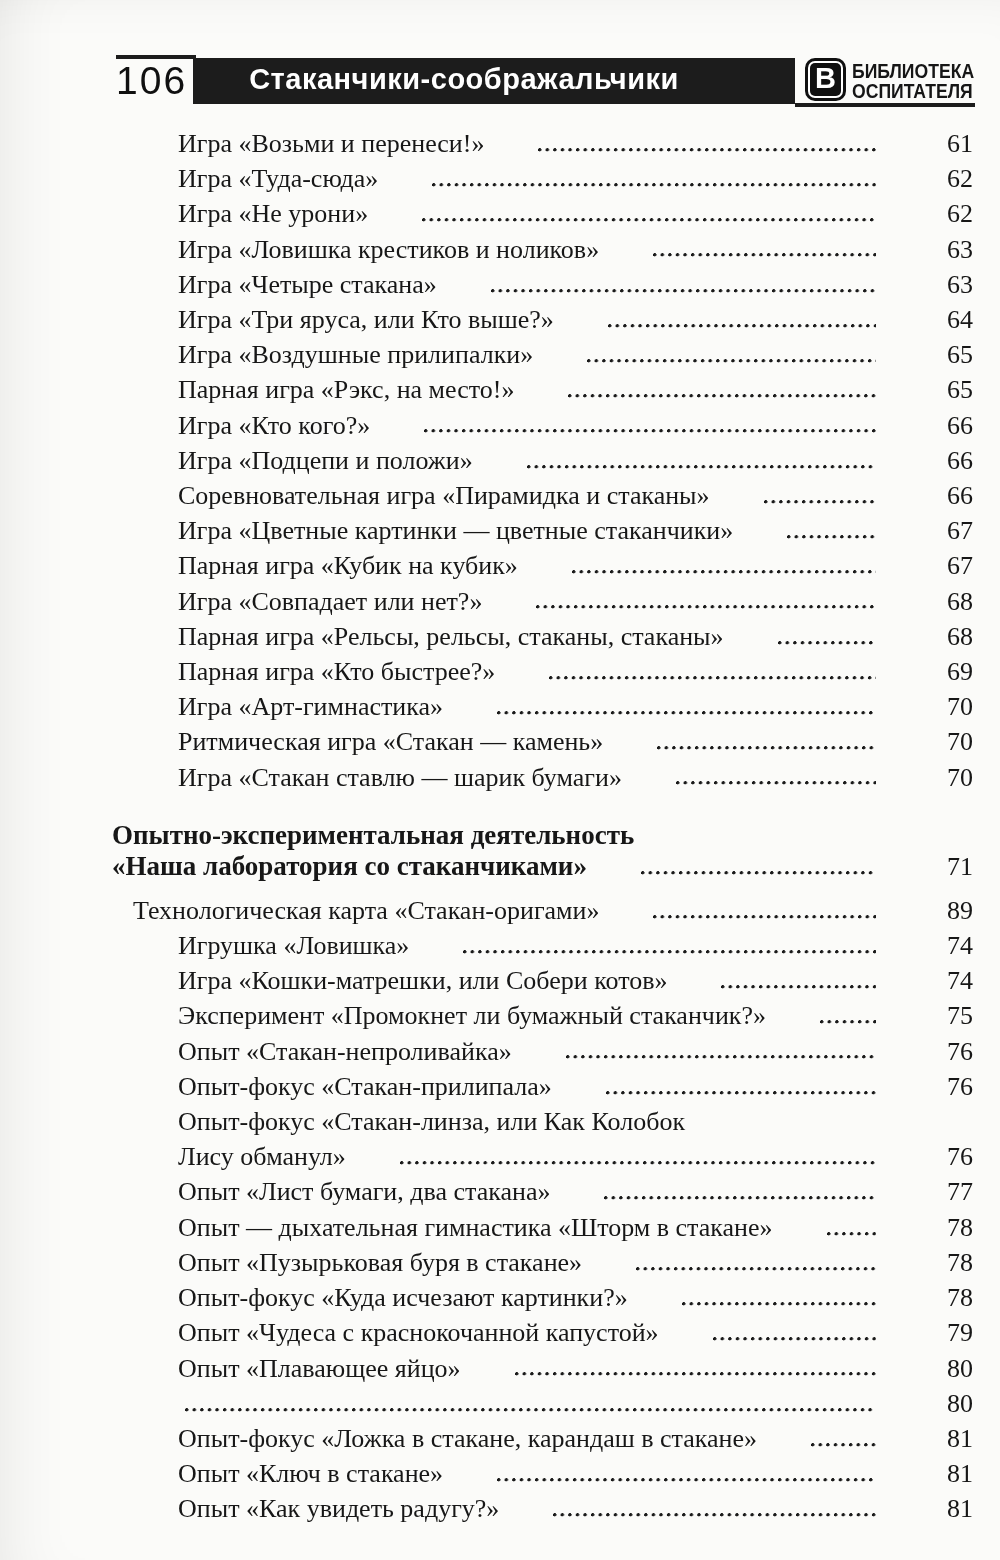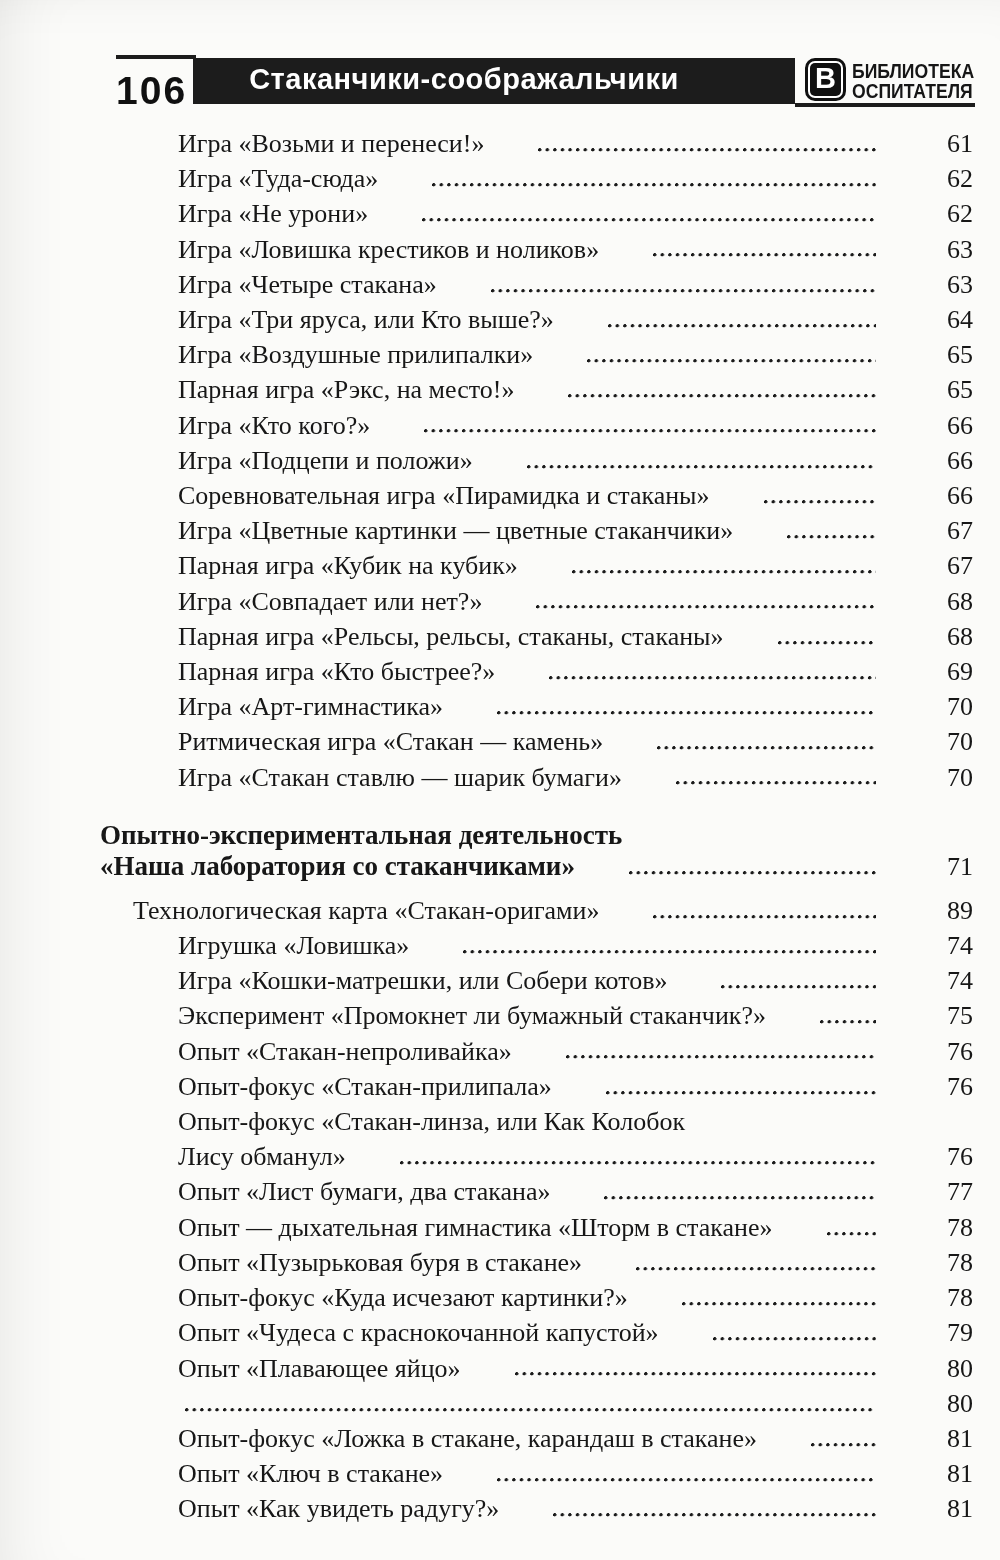--- a/index.html
+++ b/index.html
@@ -18,23 +18,23 @@
     overflow:hidden;
     box-shadow:inset 60px 0 80px -70px rgba(0,0,0,.12), inset 0 40px 60px -55px rgba(0,0,0,.08);
   }
 
   
   .header-rule{
     position:absolute;left:116px;top:55px;width:80px;height:4px;
     background:var(--bar);
   }
   .page-number{
-    position:absolute;left:116px;top:71px;width:76px;
+    position:absolute;left:116px;top:61px;width:76px;
     font-family:"Liberation Sans", sans-serif;
-    font-weight:bold;font-size:39px;line-height:39px;letter-spacing:2px;
+    font-weight:normal;font-size:39px;line-height:39px;letter-spacing:2px;
     color:#101010;
   }
   .title-bar{
     position:absolute;left:193px;top:58px;width:602px;height:46px;
     background:var(--bar);
     display:flex;align-items:center;justify-content:center;
     padding-right:80px;padding-bottom:3px;padding-left:20px;
   }
   .title-bar .bar-title{
     color:#ffffff;
@@ -72,21 +72,21 @@
   .toc-row{
     display:flex;align-items:baseline;
     font-size:26px;line-height:35.2px;
     white-space:nowrap;
     gap:47px;
   }
   .toc-row.lvl-item{padding-left:78px;}
   .toc-row.lvl-sub{padding-left:33px;}
   .toc-row.lvl-sub.row-first{margin-top:11px;}
   .toc-row.lvl-section{
-    font-weight:bold;font-size:27px;line-height:31px;padding-left:0;
+    font-weight:bold;font-size:27px;line-height:31px;padding-left:0;margin-left:12px;
   }
   .toc-row.lvl-section.row-first{margin-top:25px;}
   .toc-text{flex:0 0 auto;}
   .leader{
     flex:1 1 auto;min-width:12px;height:5px;margin:0 6px 0 7px;
     align-self:baseline;
     background-image:radial-gradient(circle at 1.7px 1.9px, #1a1a1a 1.5px, rgba(0,0,0,0) 1.95px);
     background-size:7.6px 4.2px;
     background-repeat:repeat-x;
     background-position:left bottom;

